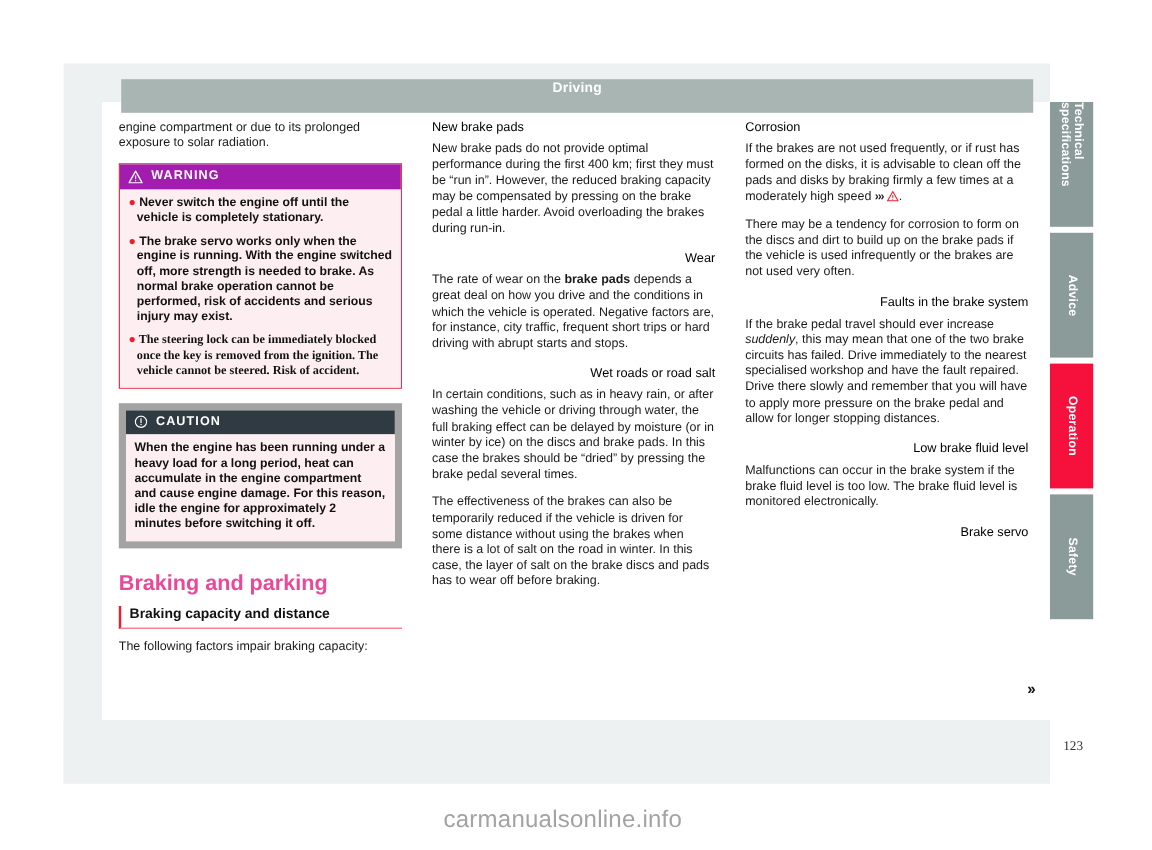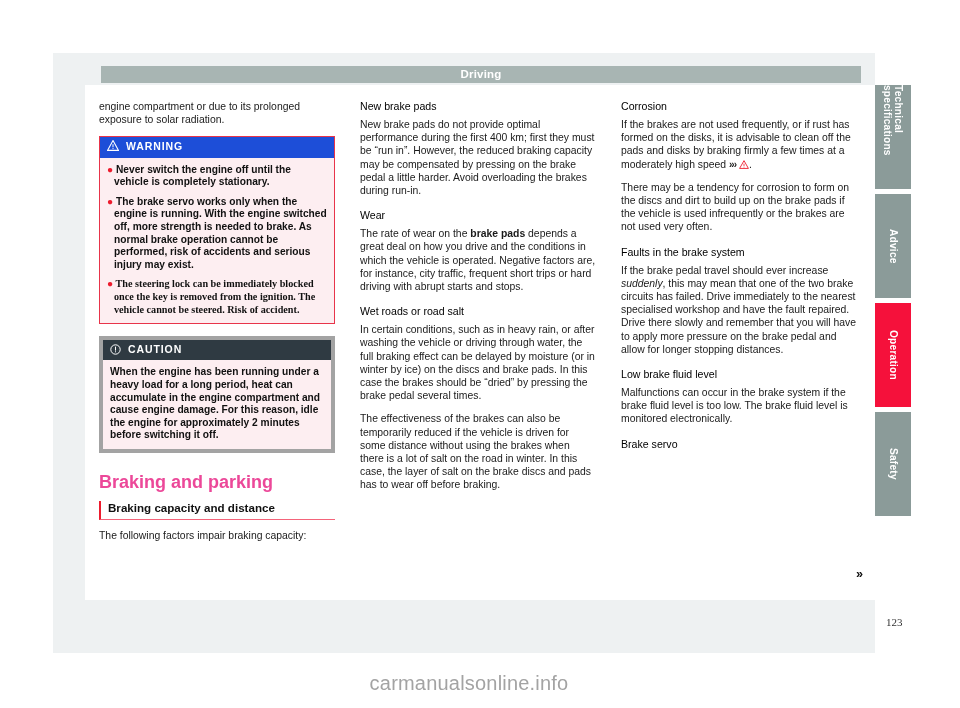--- a/index.html
+++ b/index.html
@@ -30,21 +30,21 @@
     position: absolute;
     left: 85px; top: 85px;
     width: 790px; height: 515px;
     background: #ffffff;
   }
 
   
   .header-bar {
     position: absolute;
     left: 101px; top: 66px;
-    width: 760px; height: 17px;
+    width: 760px; height: 28px;
     background: #a8b5b3;
     color: #ffffff;
     font-size: 11.5px;
     font-weight: bold;
     text-align: center;
     line-height: 17px;
     letter-spacing: .2px;
   }
 
   
@@ -62,56 +62,56 @@
 
   p.body { margin: 0 0 10px 0; text-align: left; }
 
   h3.sub {
     margin: 0 0 5px 0;
     font-size: 10.6px;
     font-weight: normal;
     color: #000;
     line-height: 13px;
   }
-  h3.sub.spaced { margin-top: 12px; }
+  h3.sub.spaced { margin-top: 12px; text-align: right; }
 
   .bold-inline { font-weight: bold; }
   .ital-inline { font-style: italic; }
 
   
   .warnbox { margin: 4px 0 12px 0; border: 1px solid #e8344a; }
   .warnbox .hd {
-    background: #1d4ed8;
+    background: #a21caf;
     color: #ffffff;
     font-size: 10.5px;
     font-weight: bold;
     letter-spacing: .9px;
     padding: 3px 6px 4px 7px;
     display: flex;
-    align-items: flex-start;
+    align-items: center;
     gap: 7px;
   }
   .warnbox .body-area {
     background: #fdeef1;
     padding: 6px 7px 7px 7px;
   }
   .warnbox p {
     margin: 0 0 7px 0;
     font-size: 10.2px;
     line-height: 12.6px;
     font-weight: bold;
     color: #111;
     text-indent: -7px;
     padding-left: 7px;
   }
   .warnbox p:last-child { margin-bottom: 0; font-family: Liberation Serif, serif; }
   .bullet { color: #ed1c2e; font-weight: bold; }
 
   
-  .cautionbox { margin: 0 0 12px 0; border: 4px solid #a3a3a3; }
+  .cautionbox { margin: 0 0 12px 0; border: 6px solid #a3a3a3; }
   .cautionbox .hd {
     background: #2f3a42;
     color: #ffffff;
     font-size: 10.5px;
     font-weight: bold;
     letter-spacing: .9px;
     padding: 3px 6px 4px 7px;
     display: flex;
     align-items: center;
     gap: 7px;

